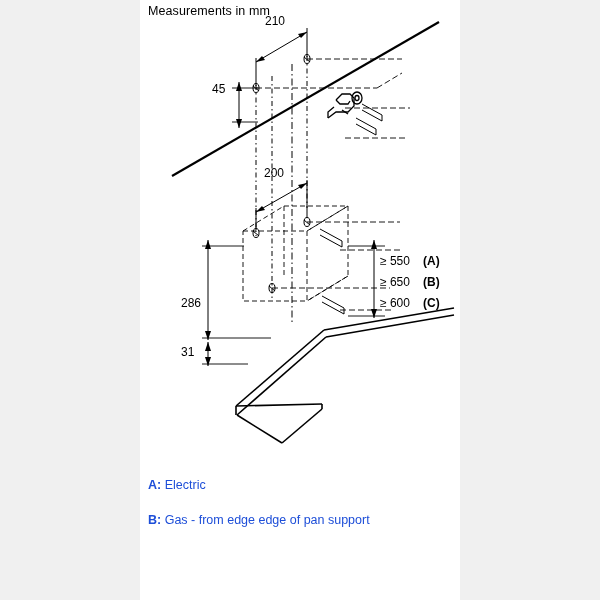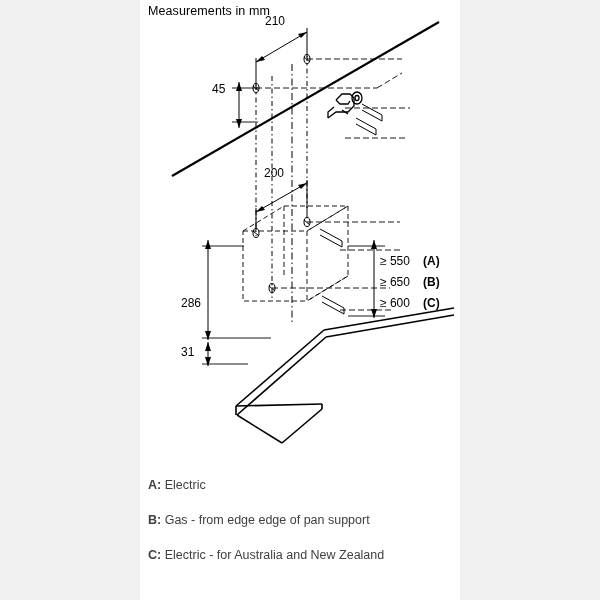--- a/index.html
+++ b/index.html
@@ -42,21 +42,21 @@
     height: 600px;
   }
   .legend {
     position: absolute;
     left: 148px;
     top: 478px;
     width: 300px;
   }
   .legend-row {
     font-size: 12.5px;
-    color: #404040;
+    color: #1d4ed8;
     margin-bottom: 21px;
     white-space: nowrap;
   }
   .legend-key {
     font-weight: bold;
   }
   .dim-text {
     font-size: 12px;
     fill: #000;
     font-family: "Liberation Sans", sans-serif;
@@ -232,18 +232,15 @@
 
   </svg>
 
   <div class="legend">
     <div class="legend-row">
       <span class="legend-key">A:</span><span> Electric</span>
     </div>
     <div class="legend-row">
       <span class="legend-key">B:</span><span> Gas - from edge edge of pan support</span>
     </div>
-    <div class="legend-row">
-      <span class="legend-key">C:</span><span> Electric - for Australia and New Zealand</span>
-    </div>
   </div>
 
 </div>
 
 </body></html>

